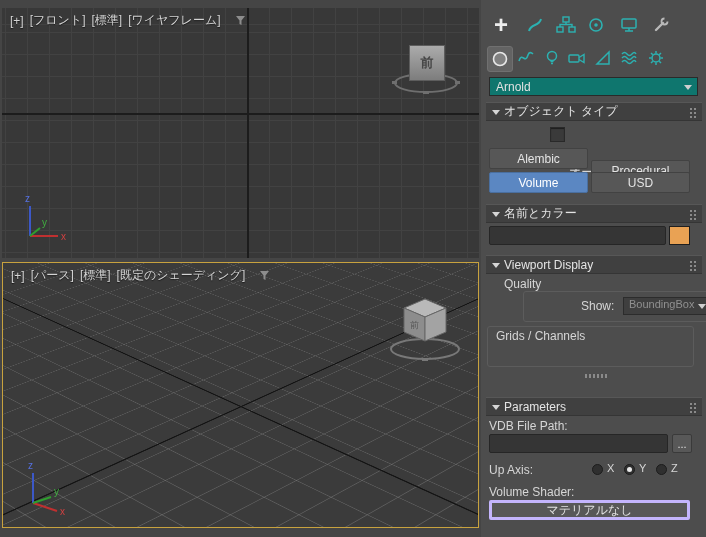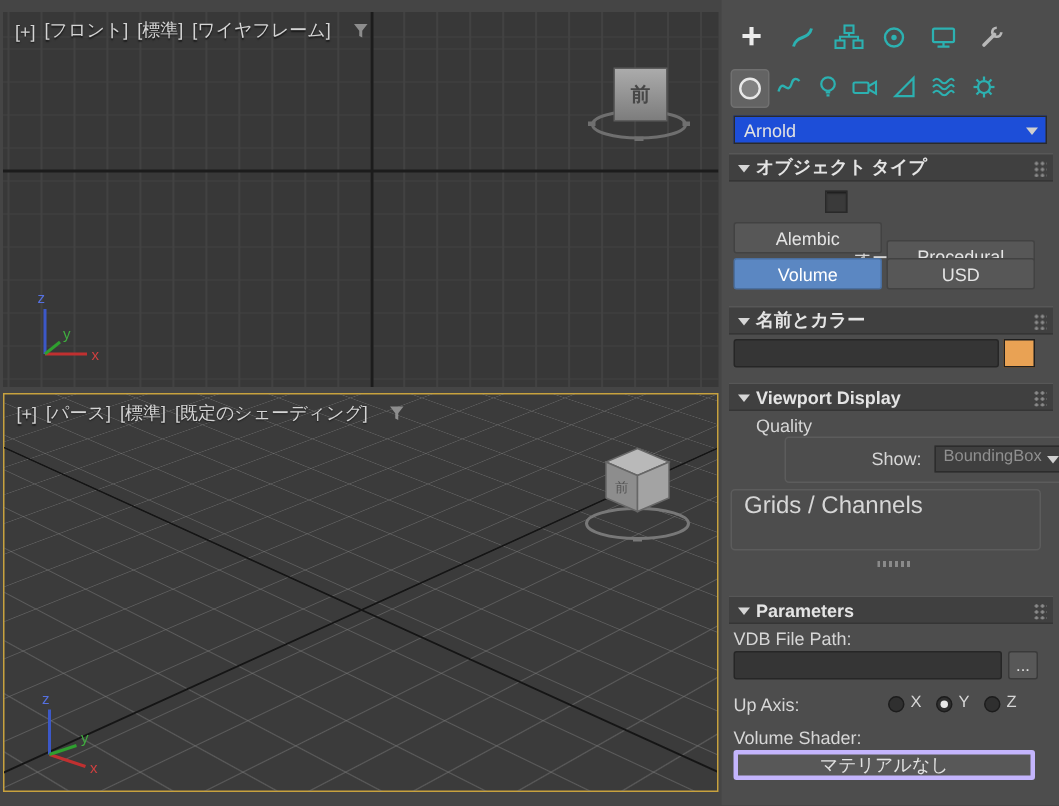--- a/index.html
+++ b/index.html
@@ -58,30 +58,30 @@
   
   .panel{position:absolute;left:481px;top:0;width:225px;height:537px;background:#4d4d4d;}
   .tabrow{position:absolute;left:0;top:10px;width:225px;height:34px;}
   .catrow{position:absolute;left:0;top:44px;width:225px;height:30px;}
   .icon-btn{position:absolute;width:24px;height:24px;display:flex;align-items:center;justify-content:center;border-radius:3px;}
   .icon-btn.active-cat{background:#636363;border:1px solid #707070;}
   .plus-glyph{color:#ececec;font-size:24px;font-weight:bold;line-height:20px;}
 
   .dropdown{
     position:absolute;left:8px;top:77px;width:209px;height:19px;
-    background:#1d4ed8;border:1px solid #2a2a2a;color:#e2e2e2;font-size:12px;
+    background:#0f766e;border:1px solid #2a2a2a;color:#e2e2e2;font-size:12px;
     display:flex;align-items:center;padding-left:6px;box-sizing:border-box;
   }
   .caret{position:absolute;right:5px;top:7px;width:0;height:0;
     border-left:4px solid transparent;border-right:4px solid transparent;border-top:5px solid #cfcfcf;}
 
   .rollout{
     position:absolute;left:5px;width:216px;height:19px;background:#404040;
     border-top:1px solid #575757;border-bottom:1px solid #353535;
-    color:#e4e4e4;font-size:12px;font-weight:bold;
+    color:#e4e4e4;font-size:12px;font-weight:normal;
     display:flex;align-items:center;padding-left:18px;box-sizing:border-box;
   }
   .rollout .tri{position:absolute;left:6px;top:7px;width:0;height:0;
     border-left:4px solid transparent;border-right:4px solid transparent;border-top:5px solid #d6d6d6;}
   .rollout .grip{position:absolute;right:4px;top:4px;width:9px;height:11px;
     background-image:radial-gradient(#8a8a8a 1px,transparent 1.2px);background-size:4px 4px;}
 
   .panel label,.plabel{font-size:12px;color:#d6d6d6;}
   .plabel{position:absolute;}
 
@@ -101,21 +101,21 @@
     border-radius:2px;box-sizing:border-box;color:#ddd;font-size:12px;padding:0 4px;
   }
   .swatch{position:absolute;left:188px;top:226px;width:21px;height:19px;background:#e9a254;border:1px solid #1f1f1f;box-sizing:border-box;}
 
   .groupbox{position:absolute;border:1px solid #5c5c5c;border-radius:3px;box-sizing:border-box;}
   .show-dd{
     position:absolute;left:99px;top:5px;width:89px;height:18px;background:#3f3f3f;
     border:1px solid #2c2c2c;box-sizing:border-box;color:#909090;font-size:11px;
     display:flex;align-items:flex-start;padding-left:5px;
   }
-  .gb-title{position:absolute;left:8px;top:2px;font-size:16px;color:#d6d6d6;}
+  .gb-title{position:absolute;left:8px;top:2px;font-size:12px;color:#d6d6d6;}
 
   .resize-handle{
     position:absolute;left:104px;top:374px;width:22px;height:4px;
     background:repeating-linear-gradient(90deg,#8a8a8a 0 2px,transparent 2px 4px);
   }
 
   .browse-btn{
     position:absolute;left:191px;top:434px;width:20px;height:19px;background:#585858;
     border:1px solid #3a3a3a;border-radius:2px;color:#e0e0e0;font-size:11px;
     display:flex;align-items:center;justify-content:center;box-sizing:border-box;

